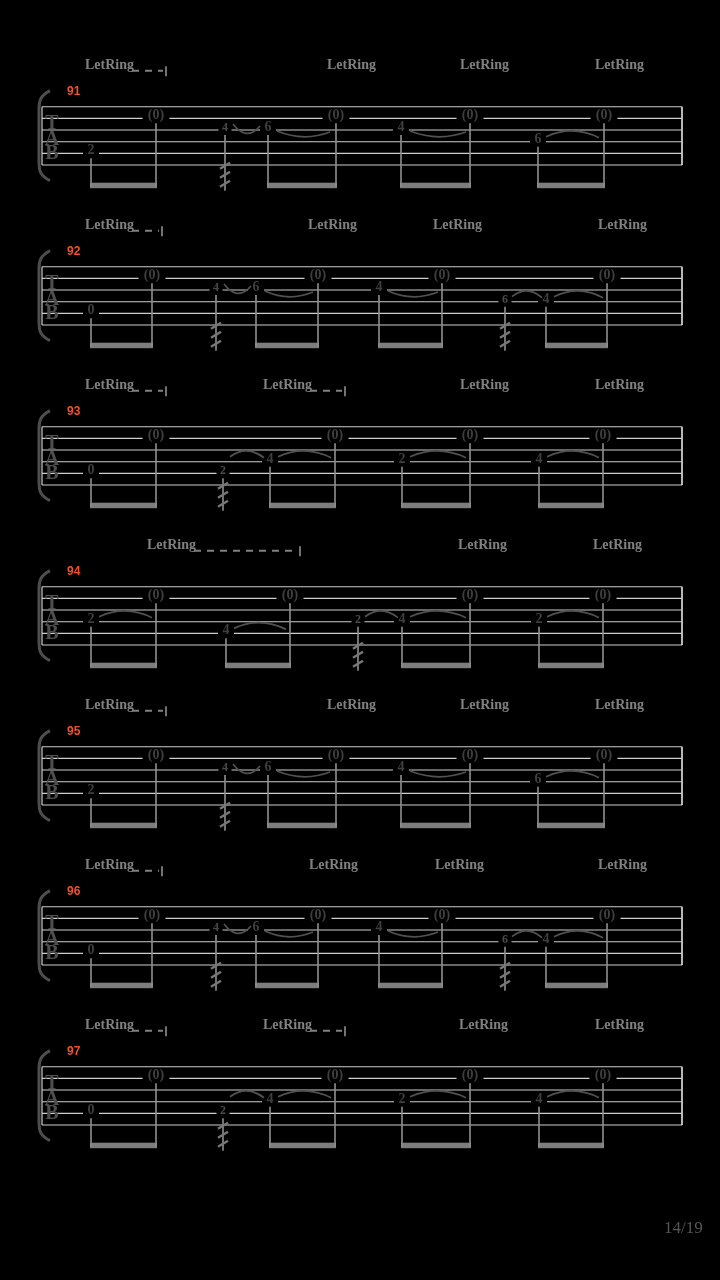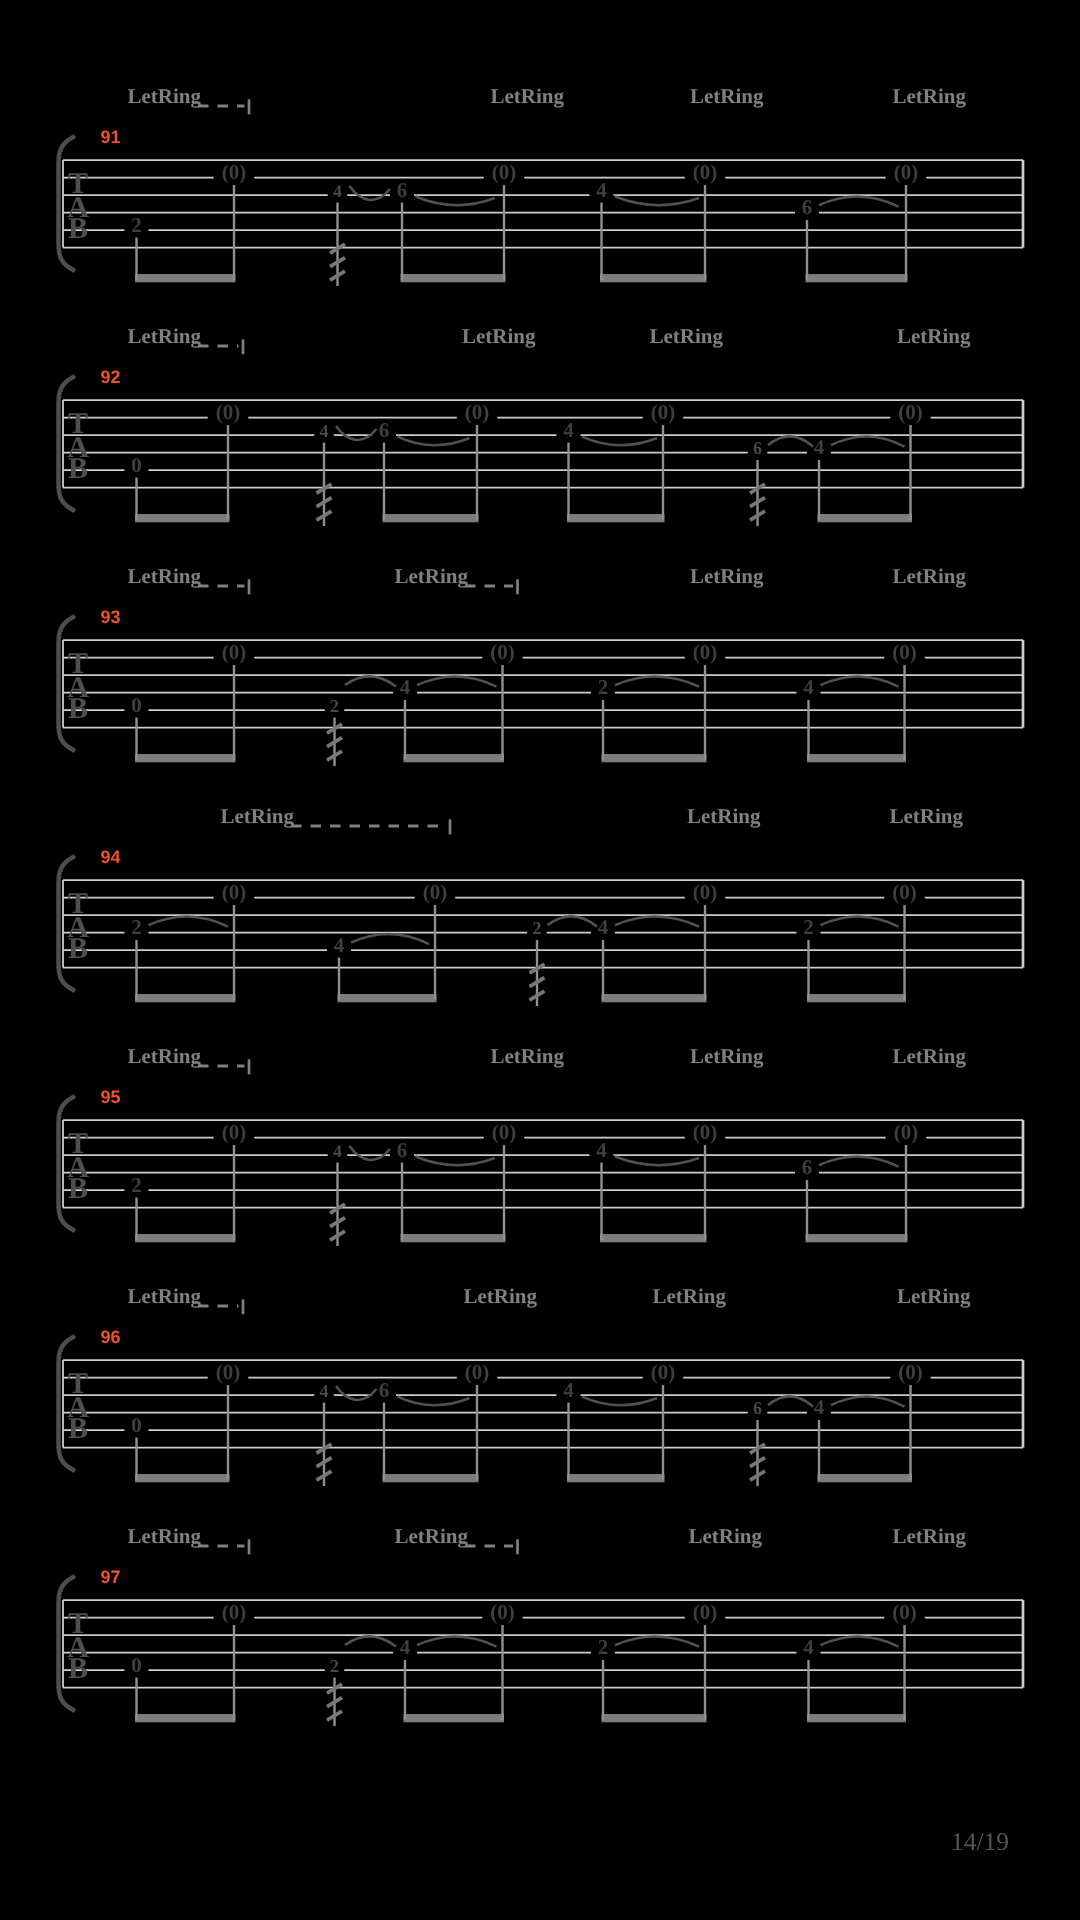--- a/index.html
+++ b/index.html
@@ -4,21 +4,21 @@
 <style>
   html,body{margin:0;padding:0;background:#000;}
   .screen{position:relative;width:720px;height:1280px;background:#000;overflow:hidden;
           font-family:"Liberation Serif",serif;}
   svg text{user-select:none;}
   .fret{font-family:"Liberation Serif",serif;font-weight:bold;font-size:14px;}
   .fret-grace{font-family:"Liberation Serif",serif;font-weight:bold;font-size:12px;}
   .tabclef{font-family:"Liberation Serif",serif;font-weight:bold;font-size:20px;}
   .mnum{font-family:"Liberation Sans",sans-serif;font-weight:bold;font-size:12px;}
   .letring{font-family:"Liberation Serif",serif;font-weight:bold;font-size:14px;}
-  .page-indicator{position:absolute;left:634px;top:1218px;
+  .page-indicator{position:absolute;left:664px;top:1218px;
                   font-family:"Liberation Serif",serif;font-size:17px;color:#565656;}
 </style>
 </head>
 <body>
 
 <div class="screen">
   <svg id="score" width="720" height="1280" viewBox="0 0 720 1280">
       <g>
         <line x1="42" y1="106.7" x2="682" y2="106.7" stroke="#cdcdcd" stroke-width="1.1"></line>
         <line x1="42" y1="118.367" x2="682" y2="118.367" stroke="#cdcdcd" stroke-width="1.1"></line>

